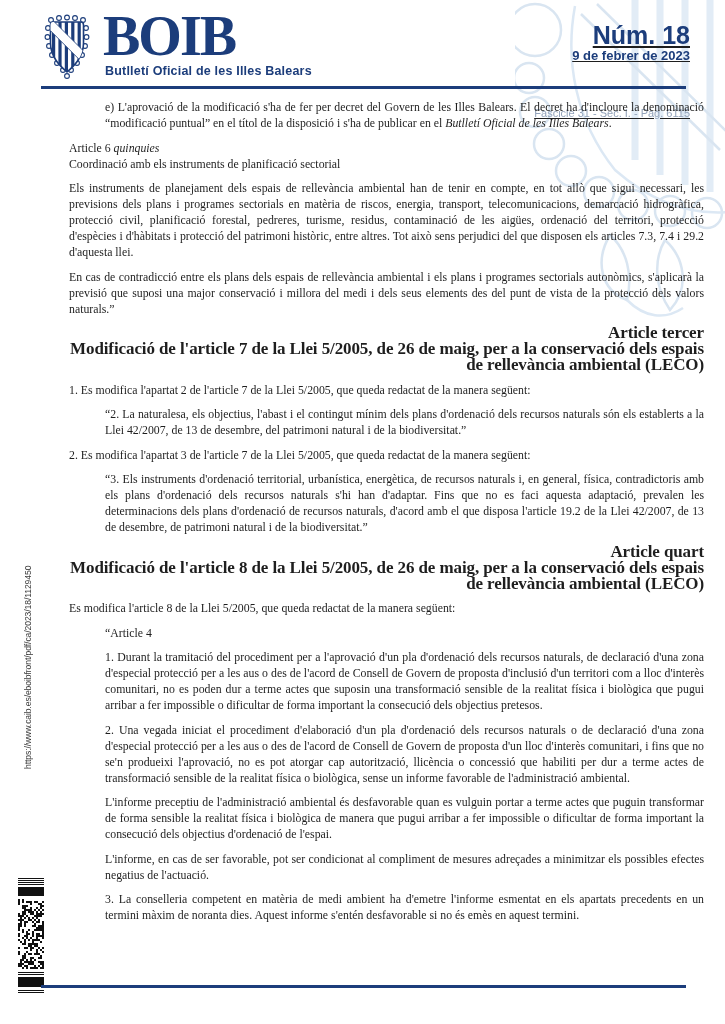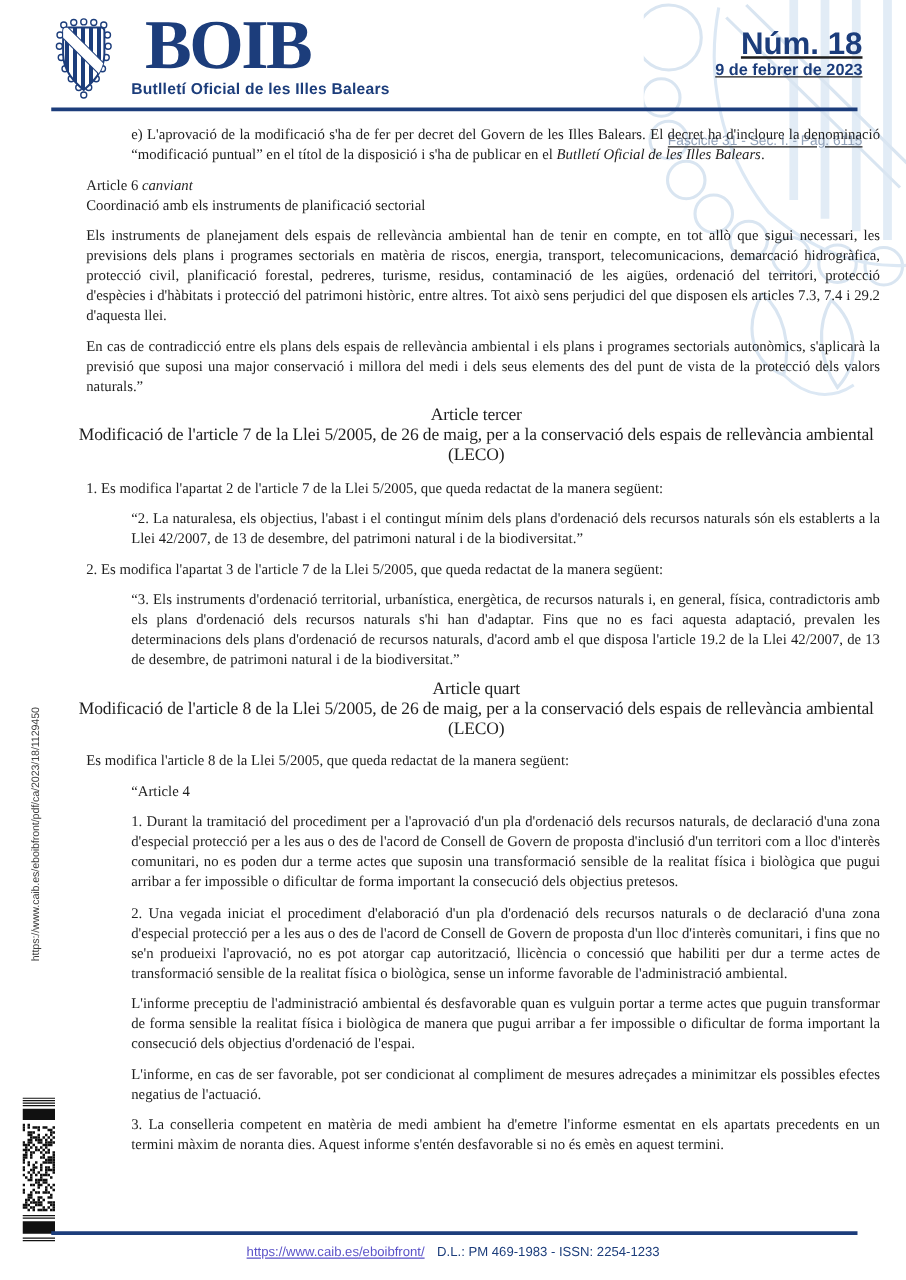--- a/index.html
+++ b/index.html
@@ -6,42 +6,42 @@
   .page{
     position:relative;width:725px;height:1024px;background:#ffffff;
     margin:0 auto;overflow:hidden;
     font-family:"Liberation Serif",serif;color:#1e1e1e;
   }
   
   .watermark{position:absolute;top:0;right:0;width:210px;height:350px;pointer-events:none;}
   
   .coa{position:absolute;left:39px;top:13px;width:56px;height:72px;}
   .boib-word{
-    position:absolute;left:116px;top:8px;
+    position:absolute;left:103px;top:8px;
     font-family:"Liberation Serif",serif;font-weight:bold;
     font-size:56px;line-height:56px;letter-spacing:-2px;color:#1c3d7b;
   }
   .boib-tag{
     position:absolute;left:105px;top:64px;
     font-family:"Liberation Sans",sans-serif;font-weight:bold;
     font-size:12.5px;color:#1c3d7b;letter-spacing:0.2px;
   }
   .hdr-right{position:absolute;right:35px;top:22px;text-align:right;font-family:"Liberation Sans",sans-serif;text-decoration:underline;}
   .hdr-num{font-size:25px;font-weight:bold;color:#1c3d7b;line-height:26px;}
   .hdr-date{font-size:13px;font-weight:bold;color:#1c3d7b;line-height:16px;}
   .hdr-fasc{font-size:11px;color:#93a3ba;line-height:14px;margin-top:42px;}
   .hdr-rule{position:absolute;left:41px;top:86px;width:645px;height:2.5px;background:#1c3d7b;}
   
   .doc-body{
     position:absolute;left:58px;top:99px;width:646px;
     font-size:11.8px;line-height:16px;text-align:justify;
   }
   .doc-body .p{margin:0 0 8.5px 0;padding-left:11px;}
   .doc-body .quote{margin:0 0 8.5px 0;padding-left:47px;}
-  .doc-body .heading{margin:0 0 8.5px 0;padding-left:0;font-weight:normal;text-align:center;font-size:14px;letter-spacing:-0.1px;}
+  .doc-body .heading{margin:0 0 8.5px 0;padding-left:0;font-weight:bold;text-align:right;font-size:17px;letter-spacing:-0.1px;}
   .doc-body .twoline div{display:block;}
   .doc-body i{font-style:italic;}
   
   .side-url{
     position:absolute;left:23px;top:553px;height:216px;
     writing-mode:vertical-rl;transform:rotate(180deg);
     font-family:"Liberation Sans",sans-serif;font-size:8.6px;letter-spacing:-0.1px;
     color:#3c3c3c;white-space:nowrap;
   }
   .barcode{position:absolute;left:18px;top:878px;width:26px;height:122px;}
@@ -355,21 +355,21 @@
       <rect x="0" y="112" width="26" height="1" fill="#111"></rect>
       <rect x="0" y="114" width="26" height="1" fill="#111"></rect>
     </svg>
 
   <div class="doc-body">
 
     <p class="quote"><span>e) L'aprovació de la modificació s'ha de fer per decret del Govern de les Illes Balears. El decret ha d'incloure la denominació “modificació puntual” en el títol de la disposició i s'ha de publicar en el </span><i>Butlletí Oficial de les Illes Balears</i><span>.</span></p>
 
 
     <div class="p twoline">
-      <div><span>Article 6 </span><i>canviant</i></div>
+      <div><span>Article 6 </span><i>quinquies</i></div>
       <div>Coordinació amb els instruments de planificació sectorial</div>
     </div>
 
     <p class="p">Els instruments de planejament dels espais de rellevància ambiental han de tenir en compte, en tot allò que sigui necessari, les previsions dels plans i programes sectorials en matèria de riscos, energia, transport, telecomunicacions, demarcació hidrogràfica, protecció civil, planificació forestal, pedreres, turisme, residus, contaminació de les aigües, ordenació del territori, protecció d'espècies i d'hàbitats i protecció del patrimoni històric, entre altres. Tot això sens perjudici del que disposen els articles 7.3, 7.4 i 29.2 d'aquesta llei.</p>
 
     <p class="p">En cas de contradicció entre els plans dels espais de rellevància ambiental i els plans i programes sectorials autonòmics, s'aplicarà la previsió que suposi una major conservació i millora del medi i dels seus elements des del punt de vista de la protecció dels valors naturals.”</p>
 
     <div class="heading twoline">
       <div>Article tercer</div>
       <div>Modificació de l'article 7 de la Llei 5/2005, de 26 de maig, per a la conservació dels espais de rellevància ambiental (LECO)</div>
@@ -395,18 +395,14 @@
     </div>
 
     <p class="quote">1. Durant la tramitació del procediment per a l'aprovació d'un pla d'ordenació dels recursos naturals, de declaració d'una zona d'especial protecció per a les aus o des de l'acord de Consell de Govern de proposta d'inclusió d'un territori com a lloc d'interès comunitari, no es poden dur a terme actes que suposin una transformació sensible de la realitat física i biològica que pugui arribar a fer impossible o dificultar de forma important la consecució dels objectius pretesos.</p>
     <p class="quote">2. Una vegada iniciat el procediment d'elaboració d'un pla d'ordenació dels recursos naturals o de declaració d'una zona d'especial protecció per a les aus o des de l'acord de Consell de Govern de proposta d'un lloc d'interès comunitari, i fins que no se'n produeixi l'aprovació, no es pot atorgar cap autorització, llicència o concessió que habiliti per dur a terme actes de transformació sensible de la realitat física o biològica, sense un informe favorable de l'administració ambiental.</p>
     <p class="quote">L'informe preceptiu de l'administració ambiental és desfavorable quan es vulguin portar a terme actes que puguin transformar de forma sensible la realitat física i biològica de manera que pugui arribar a fer impossible o dificultar de forma important la consecució dels objectius d'ordenació de l'espai.</p>
     <p class="quote">L'informe, en cas de ser favorable, pot ser condicionat al compliment de mesures adreçades a minimitzar els possibles efectes negatius de l'actuació.</p>
     <p class="quote">3. La conselleria competent en matèria de medi ambient ha d'emetre l'informe esmentat en els apartats precedents en un termini màxim de noranta dies. Aquest informe s'entén desfavorable si no és emès en aquest termini.</p>
   </div>
 
   <div class="ftr-rule"></div>
-  <div class="ftr">
-    <a href="#">https://www.caib.es/eboibfront/</a>
-    <span class="dl">D.L.: PM 469-1983 - ISSN: 2254-1233</span>
-  </div>
 
 </div>
 
 </body></html>

